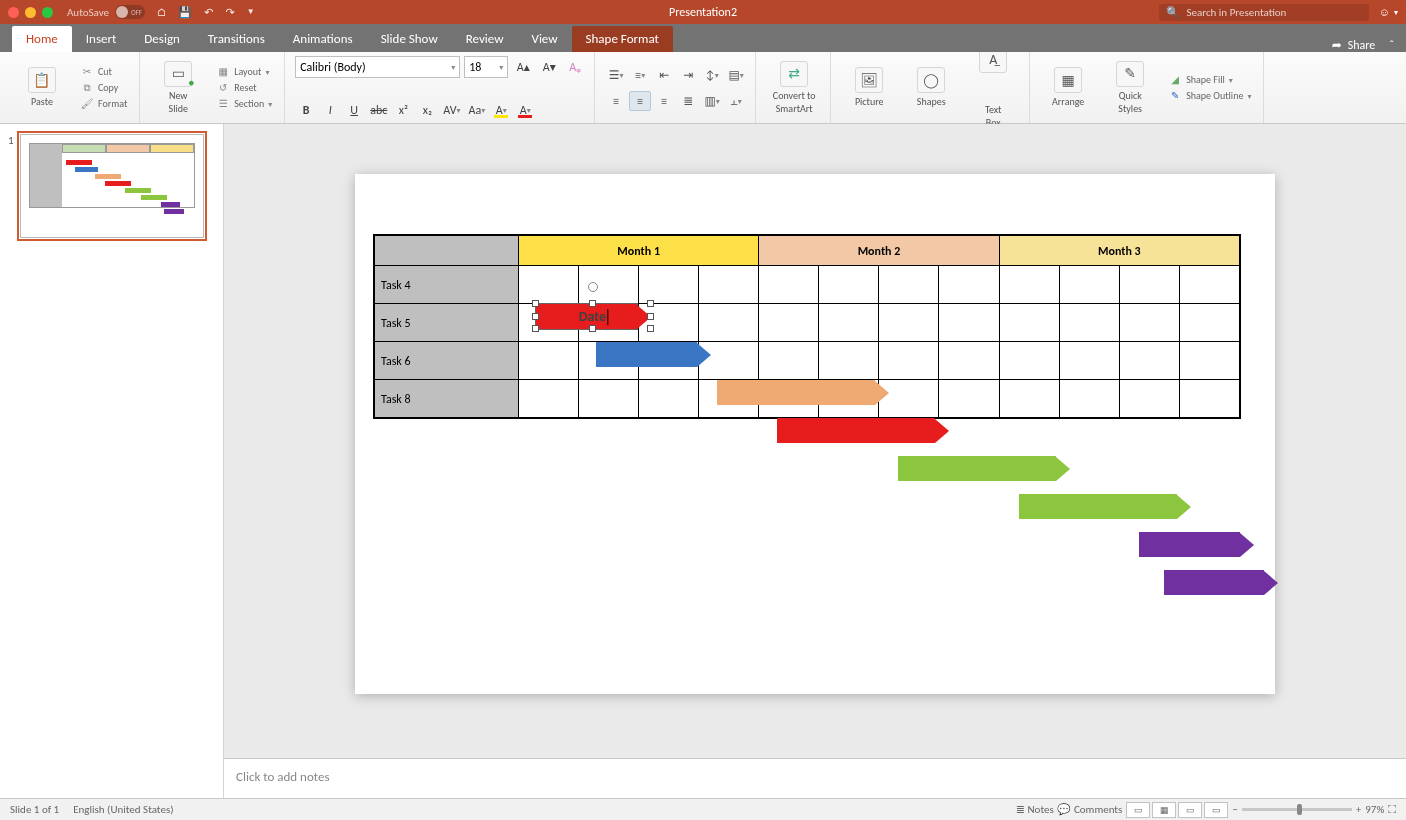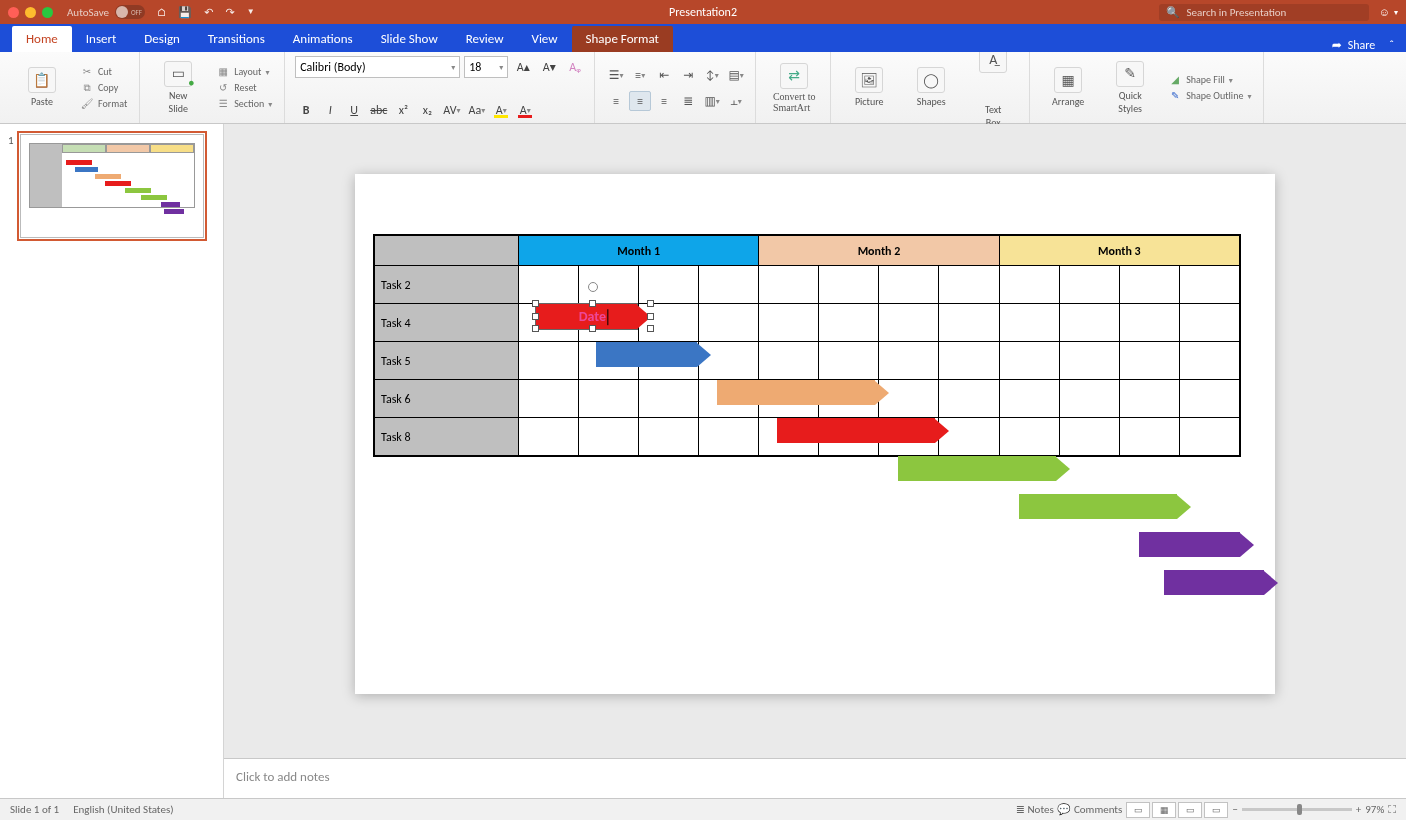--- a/index.html
+++ b/index.html
@@ -13,21 +13,21 @@
 .autosave { display: flex; align-items: center; gap: 6px; color: #e7cdc5; margin-right: 12px; }
 .toggle { width: 30px; height: 14px; background: #8f3a24; border-radius: 7px; position: relative; font-size: 7px; color:#d8b6ab; display:flex; align-items:center; justify-content:flex-end; padding-right:3px; }
 .toggle::before { content:""; position:absolute; left:1px; top:1px; width:12px; height:12px; background:#d8b6ab; border-radius:50%; }
 .qat { display:flex; gap:12px; margin-right: 0; }
 .qat .ico { color:#fff; opacity:.9; }
 .doc-title { position:absolute; left:50%; transform:translateX(-50%); font-size:12px; color:#fff; }
 .search-pres { margin-left:auto; display:flex; align-items:center; background:#a13e25; border-radius:3px; padding:2px 8px; width:210px; color:#e7cdc5; gap:6px; }
 .smile { margin-left:10px; color:#fff; }
 
 
-.tabbar { height: 28px; background: #1d4ed8; display:flex; align-items:flex-end; padding: 0 12px; position:relative; }
+.tabbar { height: 28px; background: #737373; display:flex; align-items:flex-end; padding: 0 12px; position:relative; }
 .tab { padding: 5px 14px 6px; color:#fff; font-size:13px; cursor:pointer; border-radius: 2px 2px 0 0; }
 .tab.active { background:#fff; color:#c44423; }
 .tab.contextual { background:#9a3c22; }
 .share { margin-left:auto; color:#fff; display:flex; align-items:center; gap:6px; font-size:12px; }
 
 
 .ribbon { height: 72px; background: linear-gradient(#fbfbfb,#f1f1f1); border-bottom: 1px solid #c8c8c8; display:flex; align-items:center; padding: 0 6px; gap: 2px; }
 .grp { display:flex; align-items:center; gap:6px; padding: 0 8px; height:100%; border-right:1px solid #dcdcdc; }
 .bigbtn { display:flex; flex-direction:column; align-items:center; gap:2px; font-size:10px; color:#555; width:56px; }
 .bigicon { width:28px; height:26px; background:#f7f7f7; border:1px solid #d6d6d6; border-radius:3px; display:flex; align-items:center; justify-content:center; font-size:14px; }
@@ -61,33 +61,33 @@
 .mini-arrow{position:absolute;height:5px;}
 
 .canvas-area { flex:1; background:#eaeaea; display:flex; flex-direction:column; }
 .canvas-scroll { flex:1; display:flex; justify-content:center; padding-top:50px; overflow:auto; }
 .slide { width:920px; height:520px; background:#fff; box-shadow: 0 2px 12px rgba(0,0,0,.25); position:relative; }
 .gantt { position:absolute; left:18px; top:60px; width:868px; border:1px solid #000; }
 .gantt table { border-collapse: collapse; width:100%; }
 .gantt th, .gantt td { border:1px solid #000; font-size:12px; }
 .hdr-empty { background:#bfbfbf; width:144px; height:30px; }
 .mon { font-weight:bold; text-align:center; height:30px; }
-.mon1{background:#0ea5e9}.mon2{background:#f2c8a7}.mon3{background:#f7e397}
+.mon1{background:#fde047}.mon2{background:#f2c8a7}.mon3{background:#f7e397}
 .wk { background:#fff; text-align:center; height:30px; font-size:11px; padding:0 2px; }
 .wk-empty{background:#bfbfbf}
 .task-h { background:#bfbfbf; text-align:left; padding-left:6px; font-weight:normal; height:38px; width:144px; }
 .cell { height:38px; background:#fff; }
 
 .arrow { position:absolute; height:25px; display:flex; align-items:center; }
 .arrow-body { height:100%; flex:1; }
 .arrow-head { width:0; height:0; border-top:12.5px solid transparent; border-bottom:12.5px solid transparent; }
 .arrow.selected .arrow-body { outline:1px solid #666; }
 .sel-handle { width:7px; height:7px; background:#fff; border:1px solid #555; position:absolute; }
 .rot-handle { width:10px; height:10px; border:1px solid #888; border-radius:50%; background:#fff; position:absolute; left:50%; top:-22px; transform:translateX(-50%); }
-.arrow-text { position:absolute; color:#ec4899; font-weight:bold; font-size:14px; left:50%; top:50%; transform:translate(-50%,-50%); }
+.arrow-text { position:absolute; color:#404040; font-weight:bold; font-size:14px; left:50%; top:50%; transform:translate(-50%,-50%); }
 .text-cursor { display:inline-block; width:1px; height:16px; background:#000; vertical-align:middle; margin-left:1px; }
 
 .notes { height:40px; border-top:1px solid #c8c8c8; background:#fff; padding:10px 12px; color:#888; font-size:13px; }
 
 
 .status { height:22px; background:#f1f1f1; border-top:1px solid #c8c8c8; display:flex; align-items:center; padding:0 10px; font-size:11px; color:#666; gap:14px; }
 .status-right { margin-left:auto; display:flex; align-items:center; gap:4px; }
 .view-btns { display:flex; gap:2px; }
 .vb { width:24px; height:16px; border:1px solid #c2c2c2; display:flex; align-items:center; justify-content:center; font-size:9px; background:#fff; }
 .zoom-slider { width:110px; height:3px; background:#c8c8c8; position:relative; }
@@ -236,21 +236,21 @@
       <div class="align-btn sel">≡</div>
       <div class="align-btn">≡</div>
       <div class="align-btn">≣</div>
       <div class="align-btn">▥<span class="chev">▾</span></div>
       <div class="align-btn">⫠<span class="chev">▾</span></div>
     </div>
   </div>
   <div class="grp">
     <div class="bigbtn">
       <div class="bigicon" style="color:#4a8;">⇄</div>
-      <span style="white-space:pre;text-align:left;font-family:Liberation Serif, serif;">Convert to
+      <span style="white-space:pre;text-align:center;">Convert to
 SmartArt</span>
     </div>
   </div>
   <div class="grp">
     <div class="bigbtn">
         <div class="bigicon">🖼</div>
         <span>Picture</span>
       </div>
     <div class="bigbtn">
         <div class="bigicon">◯</div>
@@ -321,35 +321,20 @@
           <table>
             <tbody>
                 <tr>
               <th class="hdr-empty"></th>
               <th class="mon mon1" colspan="4">Month 1</th>
               <th class="mon mon2" colspan="4">Month 2</th>
               <th class="mon mon3" colspan="4">Month 3</th>
             </tr>
             </tbody>
               <tbody id="gantt-rows">
-                <tr>
-                  <th class="task-h">Task 2</th>
-                  <td class="cell"></td>
-                  <td class="cell"></td>
-                  <td class="cell"></td>
-                  <td class="cell"></td>
-                  <td class="cell"></td>
-                  <td class="cell"></td>
-                  <td class="cell"></td>
-                  <td class="cell"></td>
-                  <td class="cell"></td>
-                  <td class="cell"></td>
-                  <td class="cell"></td>
-                  <td class="cell"></td>
-                </tr>
                 <tr>
                   <th class="task-h">Task 4</th>
                   <td class="cell"></td>
                   <td class="cell"></td>
                   <td class="cell"></td>
                   <td class="cell"></td>
                   <td class="cell"></td>
                   <td class="cell"></td>
                   <td class="cell"></td>
                   <td class="cell"></td>

